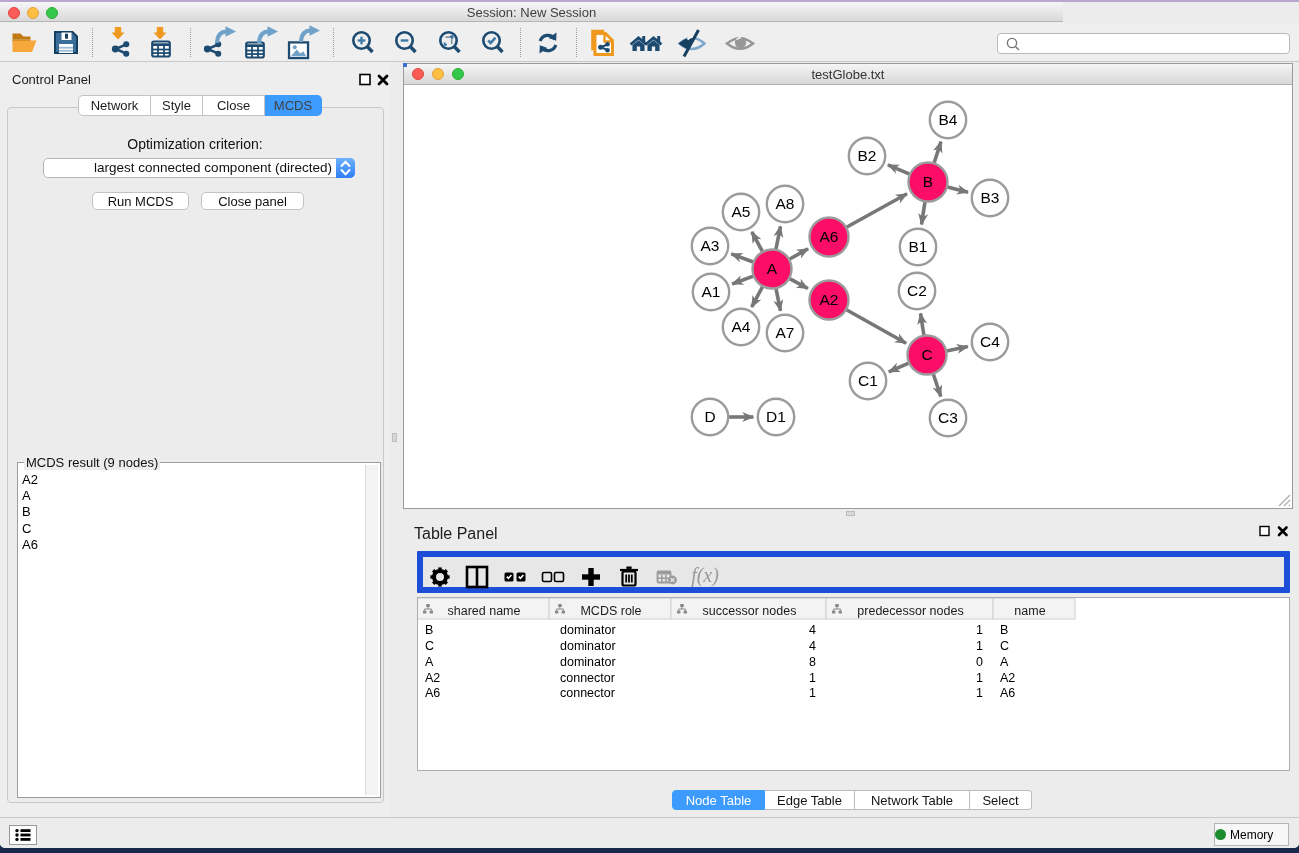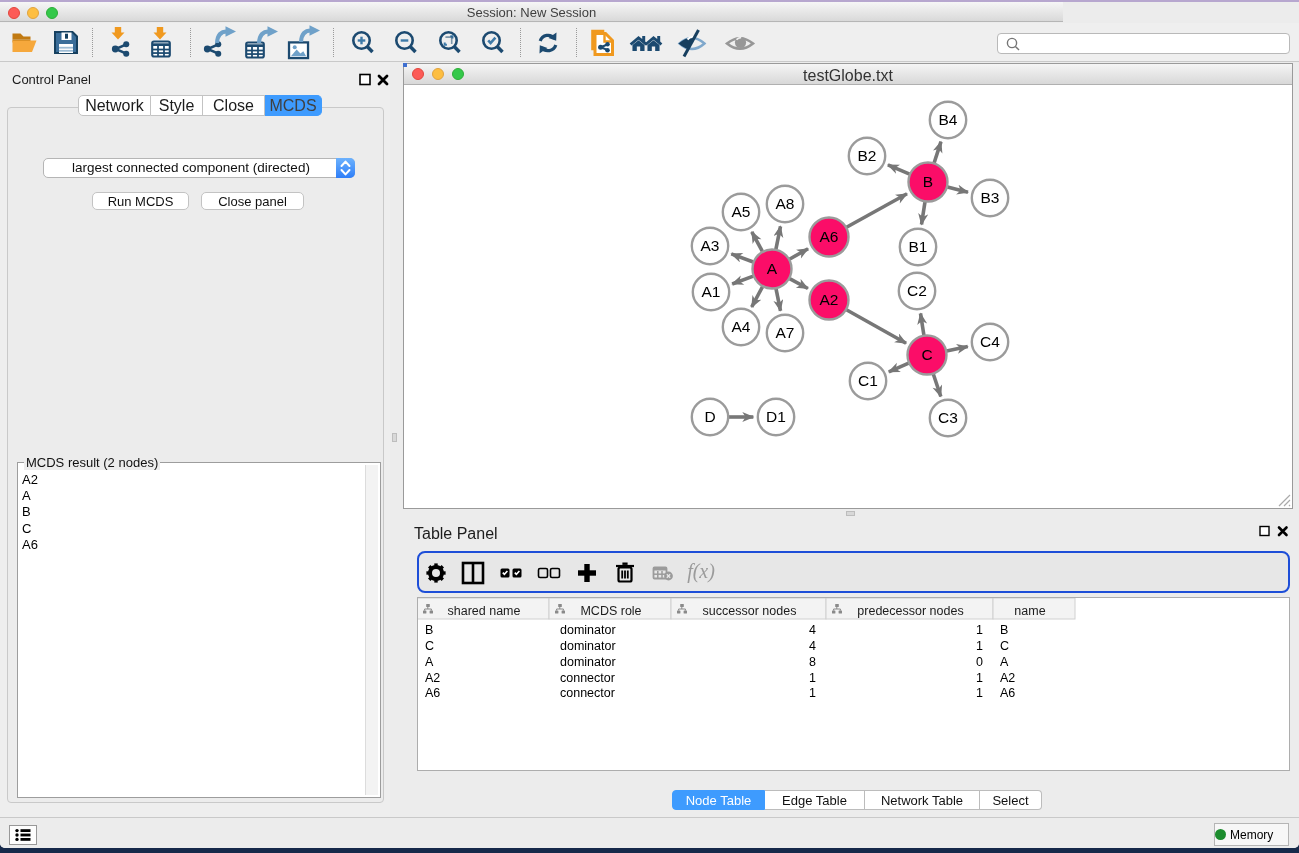--- a/index.html
+++ b/index.html
@@ -18,54 +18,54 @@
   
   #toolbar { position:absolute; left:0; top:23px; width:1299px; height:39px; background:#efefef;
              border-bottom:1px solid #c9c9c9; }
   .tsep { position:absolute; top:5px; height:29px; width:0;
           border-left:1px dotted #9a9a9a; }
   #searchbox { position:absolute; left:997px; top:10px; width:293px; height:21px; background:#fff;
                border:1px solid #b9b9b9; border-radius:4px; }
   
   #cpanel { position:absolute; left:0; top:62px; width:390px; height:756px; background:#eeeeee; }
   #cpanel .hdr { position:absolute; left:12px; top:10px; font-size:13px; color:#1c1c1c; }
-  .tabrow { position:absolute; top:33px; left:78px; height:21px; display:flex; font-size:16px; z-index:3; }
+  .tabrow { position:absolute; top:33px; left:78px; height:21px; display:flex; font-size:13px; z-index:3; }
   .tabrow .tab { background:#fff; border:1px solid #c3c3c3; border-left:none; color:#1c1c1c;
                  text-align:center; line-height:20px; height:21px; }
   .tabrow .tab.first { border-left:1px solid #c3c3c3; border-radius:5px 0 0 5px; }
   .tabrow .tab.sel { background:#3e9bfe; color:#404040; border-color:#3e9bfe; border-radius:0 5px 5px 0; }
   #cpbox { position:absolute; left:7px; top:45px; width:377px; height:696px; background:#ececec;
            border:1px solid #c9c9c9; border-radius:4px; }
   #optlabel { position:absolute; left:0; width:100%; top:74px; text-align:center; font-size:14px; color:#111; }
   #combo { position:absolute; left:43px; top:96px; width:312px; height:20px; background:#fff;
            border:1px solid #b5b5b5; border-radius:5px; font-size:13px; color:#111;
-           line-height:18px; padding-left:28px; font-size:13.5px; }
+           line-height:18px; padding-left:28px; font-size:13.5px;text-align:center; }
   #combo .spin { position:absolute; right:-1px; top:-1px; width:19px; height:20px; border-radius:0 5px 5px 0;
                  background:linear-gradient(#6db2fd,#2e7ef8); }
   .btn { position:absolute; height:18px; background:#fff; border:1px solid #c3c3c3; border-radius:5px;
          font-size:13px; color:#111; text-align:center; line-height:17px; }
   
   #mcdsbox { position:absolute; left:17px; top:400px; width:364px; height:336px; background:#fff;
              border:1px solid #9d9d9d; }
   #mcdsbox .legend { position:absolute; left:6px; top:-8px; background:#ececec; padding:0 2px;
                      font-size:13px; color:#111; }
   #mcdsbox .items { position:absolute; left:4px; top:9px; font-size:13px; color:#000; line-height:16.2px; }
   #mcdsbox .sbar { position:absolute; right:2px; top:2px; width:13px; height:330px; background:#f3f3f3;
                    border-left:1px solid #dcdcdc; }
   
   #netwin { position:absolute; left:403px; top:63px; width:890px; height:446px;
             border:1px solid #9a9a9a; background:#fff; }
   #nettitle { position:absolute; left:0; top:0; width:100%; height:21px;
               background:linear-gradient(#f5f5f5,#d8d8d8); border-bottom:1px solid #b0b0b0; }
-  #nettitle .title { position:absolute; left:0; right:0; top:3px; text-align:center; font-size:16px; color:#333; }
+  #nettitle .title { position:absolute; left:0; right:0; top:3px; text-align:center; font-size:13px; color:#333; }
   
   #tpanel { position:absolute; left:403px; top:510px; width:896px; height:308px; background:#ececec; }
   #tpanel .hdr { position:absolute; left:11px; top:15px; font-size:16px; color:#1c1c1c; }
   #ttoolbar { position:absolute; left:14px; top:41px; width:873px; height:42px; background:#e7e7e7;
-              border:2px solid #1d4ed8; border-radius:8px; }
+              border:6px solid #1d4ed8; border-radius:1px; }
   #ttable { position:absolute; left:14px; top:87px; width:873px; height:174px; background:#fff;
             border:1px solid #adadad; }
   .seg { position:absolute; top:280px; height:20px; display:flex; font-size:13px; }
   .seg .s { background:#fff; border:1px solid #bcbcbc; border-left:none; text-align:center;
             line-height:19px; color:#111; }
   .seg .s.first { border-left:1px solid #bcbcbc; border-radius:4px 0 0 4px; }
   .seg .s.sel { background:#3e9bfe; border-color:#3e9bfe; color:#fff; border-radius:4px 0 0 4px; }
   .seg .s.last { border-radius:0 4px 4px 0; }
   
   #statusbar { position:absolute; left:0; top:817px; width:1299px; height:31px; background:#ececec;
@@ -248,32 +248,33 @@
       <rect x="2" y="1.5" width="10" height="10" fill="#fff" stroke="#000" stroke-width="1.6"></rect>
       <path d="M21 3 L29 11 M29 3 L21 11" stroke="#000" stroke-width="2.8" stroke-linecap="round"></path>
     </svg>
     <div class="tabrow">
       <div class="tab first" style="width:73px;">Network</div>
       <div class="tab" style="width:52px;">Style</div>
       <div class="tab" style="width:62px;">Close</div>
       <div class="tab sel" style="width:57px;">MCDS</div>
     </div>
     <div id="cpbox"></div>
+    <div id="optlabel">Optimization criterion:</div>
     <div id="combo">largest connected component (directed)
       <div class="spin">
         <svg width="19" height="20" viewBox="0 0 19 20" style="position:absolute;left:0;top:0;">
           <path d="M5.5 8 L9.5 3.6 L13.5 8" fill="none" stroke="#fff" stroke-width="2" stroke-linecap="round" stroke-linejoin="round"></path>
           <path d="M5.5 12 L9.5 16.4 L13.5 12" fill="none" stroke="#fff" stroke-width="2" stroke-linecap="round" stroke-linejoin="round"></path>
         </svg>
       </div>
     </div>
     <div class="btn" style="left:92px; top:130px; width:97px;text-align:center;">Run MCDS</div>
     <div class="btn" style="left:201px; top:130px; width:103px;">Close panel</div>
     <div id="mcdsbox">
-      <div class="legend">MCDS result (2 nodes)</div>
+      <div class="legend">MCDS result (9 nodes)</div>
       <div class="sbar"></div>
       <div class="items">A2<br>A<br>B<br>C<br>A6</div>
     </div>
   </div>
 
   <div id="netwin">
     <div id="nettitle">
       <div class="title">testGlobe.txt</div>
       <div class="tl" style="left:8px; top:4px; background:#fc5b57; border:1px solid #e2463d;"></div>
       <div class="tl" style="left:28px; top:4px; background:#fdbe41; border:1px solid #e1a33e;"></div>
@@ -475,21 +476,21 @@
 <text x="582" y="83.5" font-size="12.5" font-family="Liberation Sans, sans-serif">A2</text>
 <text x="7" y="99.3" font-size="12.5" font-family="Liberation Sans, sans-serif">A6</text>
 <text x="142" y="99.3" font-size="12.5" font-family="Liberation Sans, sans-serif">connector</text>
 <text x="398" y="99.3" font-size="12.5" text-anchor="end" font-family="Liberation Sans, sans-serif">1</text>
 <text x="565" y="99.3" font-size="12.5" text-anchor="end" font-family="Liberation Sans, sans-serif">1</text>
 <text x="582" y="99.3" font-size="12.5" font-family="Liberation Sans, sans-serif">A6</text>
         </svg>
     </div>
     <div class="seg" style="left:269px;">
       <div class="s sel first" style="width:93px;">Node Table</div>
-      <div class="s" style="width:100px;">Edge Table</div>
+      <div class="s" style="width:90px;">Edge Table</div>
       <div class="s" style="width:115px;">Network Table</div>
       <div class="s last" style="width:62px;">Select</div>
     </div>
   </div>
 
   <div class="abs" style="left:846px; top:511px; width:9px; height:5px; background:#d8d8d8; border:1px solid #bdbdbd;"></div>
   <div class="abs" style="left:392px; top:433px; width:5px; height:9px; background:#d8d8d8; border:1px solid #bdbdbd;"></div>
   <div class="abs" style="left:403px; top:63px; width:4px; height:4px; background:#3e6fd0;"></div>
   <div id="statusbar">
     <div id="listbtn">

